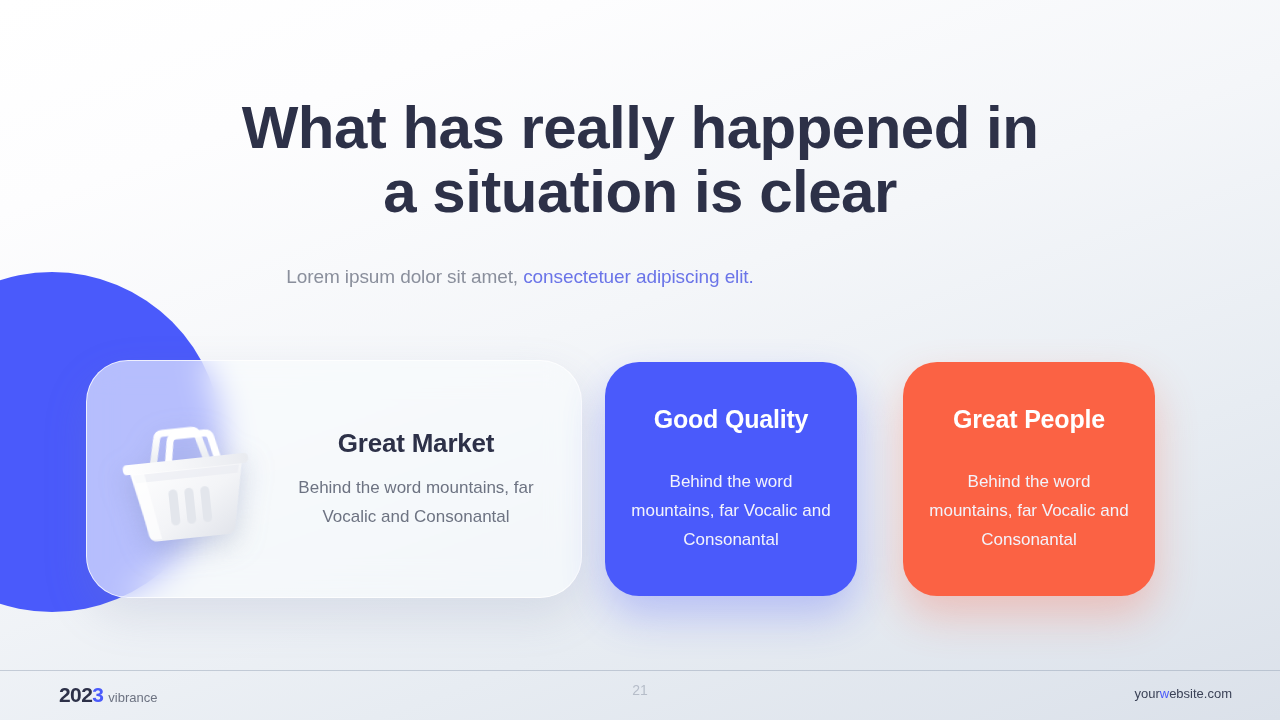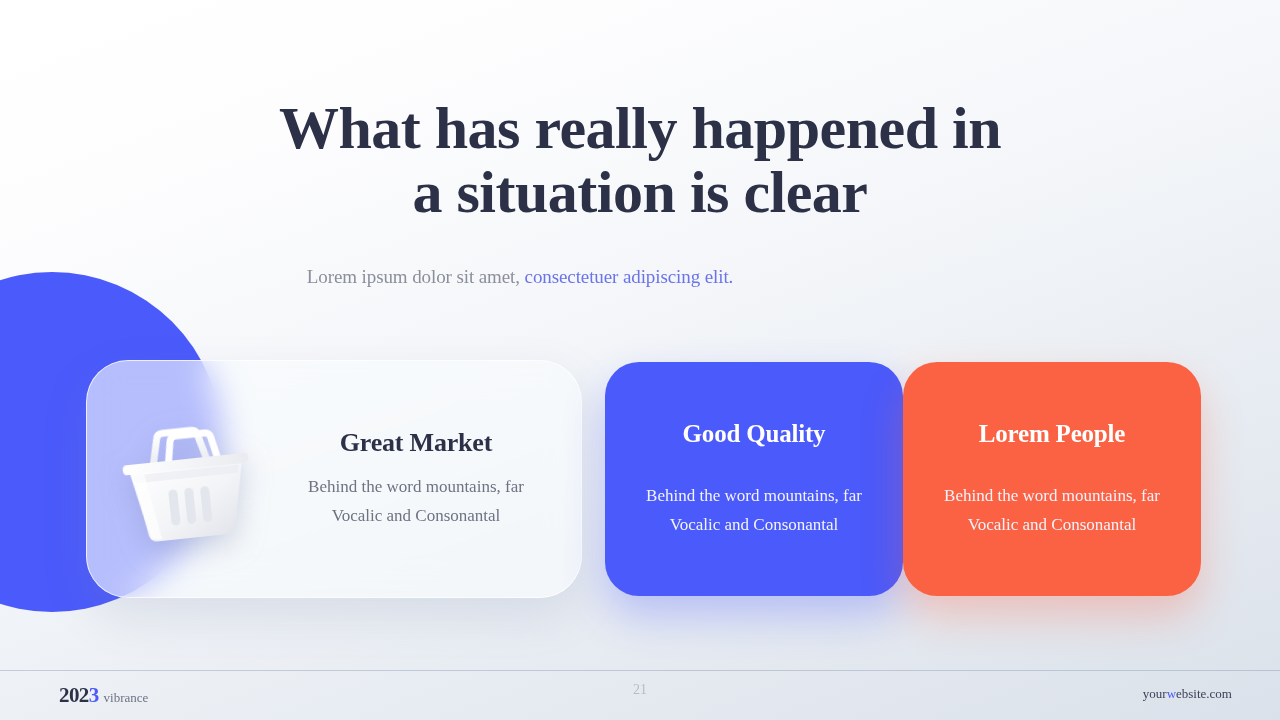--- a/index.html
+++ b/index.html
@@ -8,21 +8,21 @@
     padding: 0;
     background: #ffffff;
   }
   * { box-sizing: border-box; }
 
   .slide {
     position: relative;
     width: 1280px;
     height: 720px;
     overflow: hidden;
-    font-family: Liberation Serif, serif;
+    font-family: Liberation Sans, sans-serif;
     background:
       linear-gradient(160deg,
         #ffffff 0%,
         #fdfdfe 18%,
         #f4f6f9 45%,
         #e7ecf2 72%,
         #dbe1ea 100%);
   }
 
   
@@ -119,21 +119,21 @@
   .card-glass .card-body {
     font-size: 17px;
     line-height: 29px;
     color: #6d7382;
   }
 
   
   .card-solid {
     position: absolute;
     top: 362px;
-    width: 298px;
+    width: 252px;
     height: 234px;
     border-radius: 34px;
     display: flex;
     flex-direction: column;
     align-items: center;
     justify-content: center;
     padding: 0 22px;
     text-align: center;
     gap: 17px;
   }
@@ -287,21 +287,21 @@
         <div class="card-body">Behind the word mountains, far Vocalic and Consonantal</div>
       </div>
     </div>
 
     <div class="card-solid card-blue">
       <div class="card-title">Good Quality</div>
       <div class="card-body">Behind the word mountains, far Vocalic and Consonantal</div>
     </div>
 
     <div class="card-solid card-orange">
-      <div class="card-title">Lorem People</div>
+      <div class="card-title">Great People</div>
       <div class="card-body">Behind the word mountains, far Vocalic and Consonantal</div>
     </div>
 
   </div>
 
   <div class="footer-rule"></div>
 
   <div class="logo">
     <span class="yr-dark">202</span>
       <span class="yr-accent">3</span>

